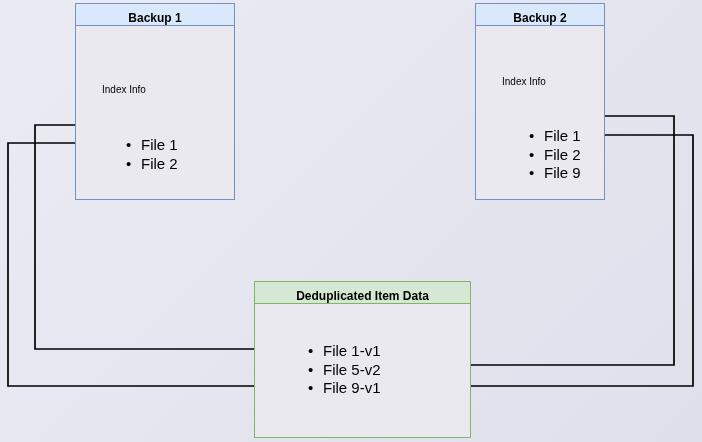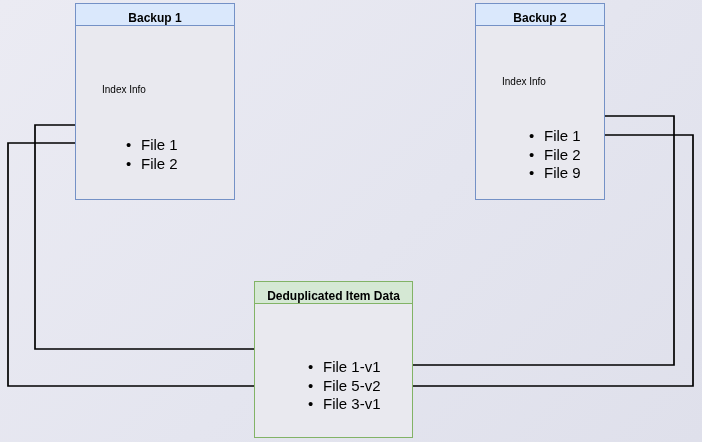--- a/index.html
+++ b/index.html
@@ -47,21 +47,21 @@
     padding-left: 15px;
   }
   ul.file-list li::before {
     content: "\2022";
     position: absolute;
     left: 0;
     font-size: 15px;
   }
   #backup1 .file-list { left: 50px; top: 110px; }
   #backup2 .file-list { left: 53px; top: 101px; }
-  #dedup   .file-list { left: 53px; top: 54px;  }
+  #dedup   .file-list { left: 53px; top: 38px;  }
 </style>
 </head>
 <body>
 
 <div class="canvas">
 
   <svg class="connectors" viewBox="0 0 702 442">
     <defs>
       <marker id="arrow" markerWidth="9" markerHeight="8" refX="7.5" refY="4" orient="auto" markerUnits="userSpaceOnUse">
         <path d="M0,0 L9,4 L0,8 z" fill="#000"></path>
@@ -93,26 +93,26 @@
     <div class="node-body">
       <div class="index-label">Index Info</div>
       <ul class="file-list">
         <li>File 1</li>
         <li>File 2</li>
         <li>File 9</li>
       </ul>
     </div>
   </div>
 
-  <div class="node green" id="dedup" style="left:254px; top:281px; width:159px; height:157px;">
+  <div class="node green" id="dedup" style="left:254px; top:281px; width:217px; height:157px;">
     <div class="node-header">
       <span>Deduplicated Item Data</span>
     </div>
     <div class="node-body">
       <ul class="file-list">
         <li>File 1-v1</li>
         <li>File 5-v2</li>
-        <li>File 3-v1</li>
+        <li>File 9-v1</li>
       </ul>
     </div>
   </div>
 
 </div>
 
 </body></html>

